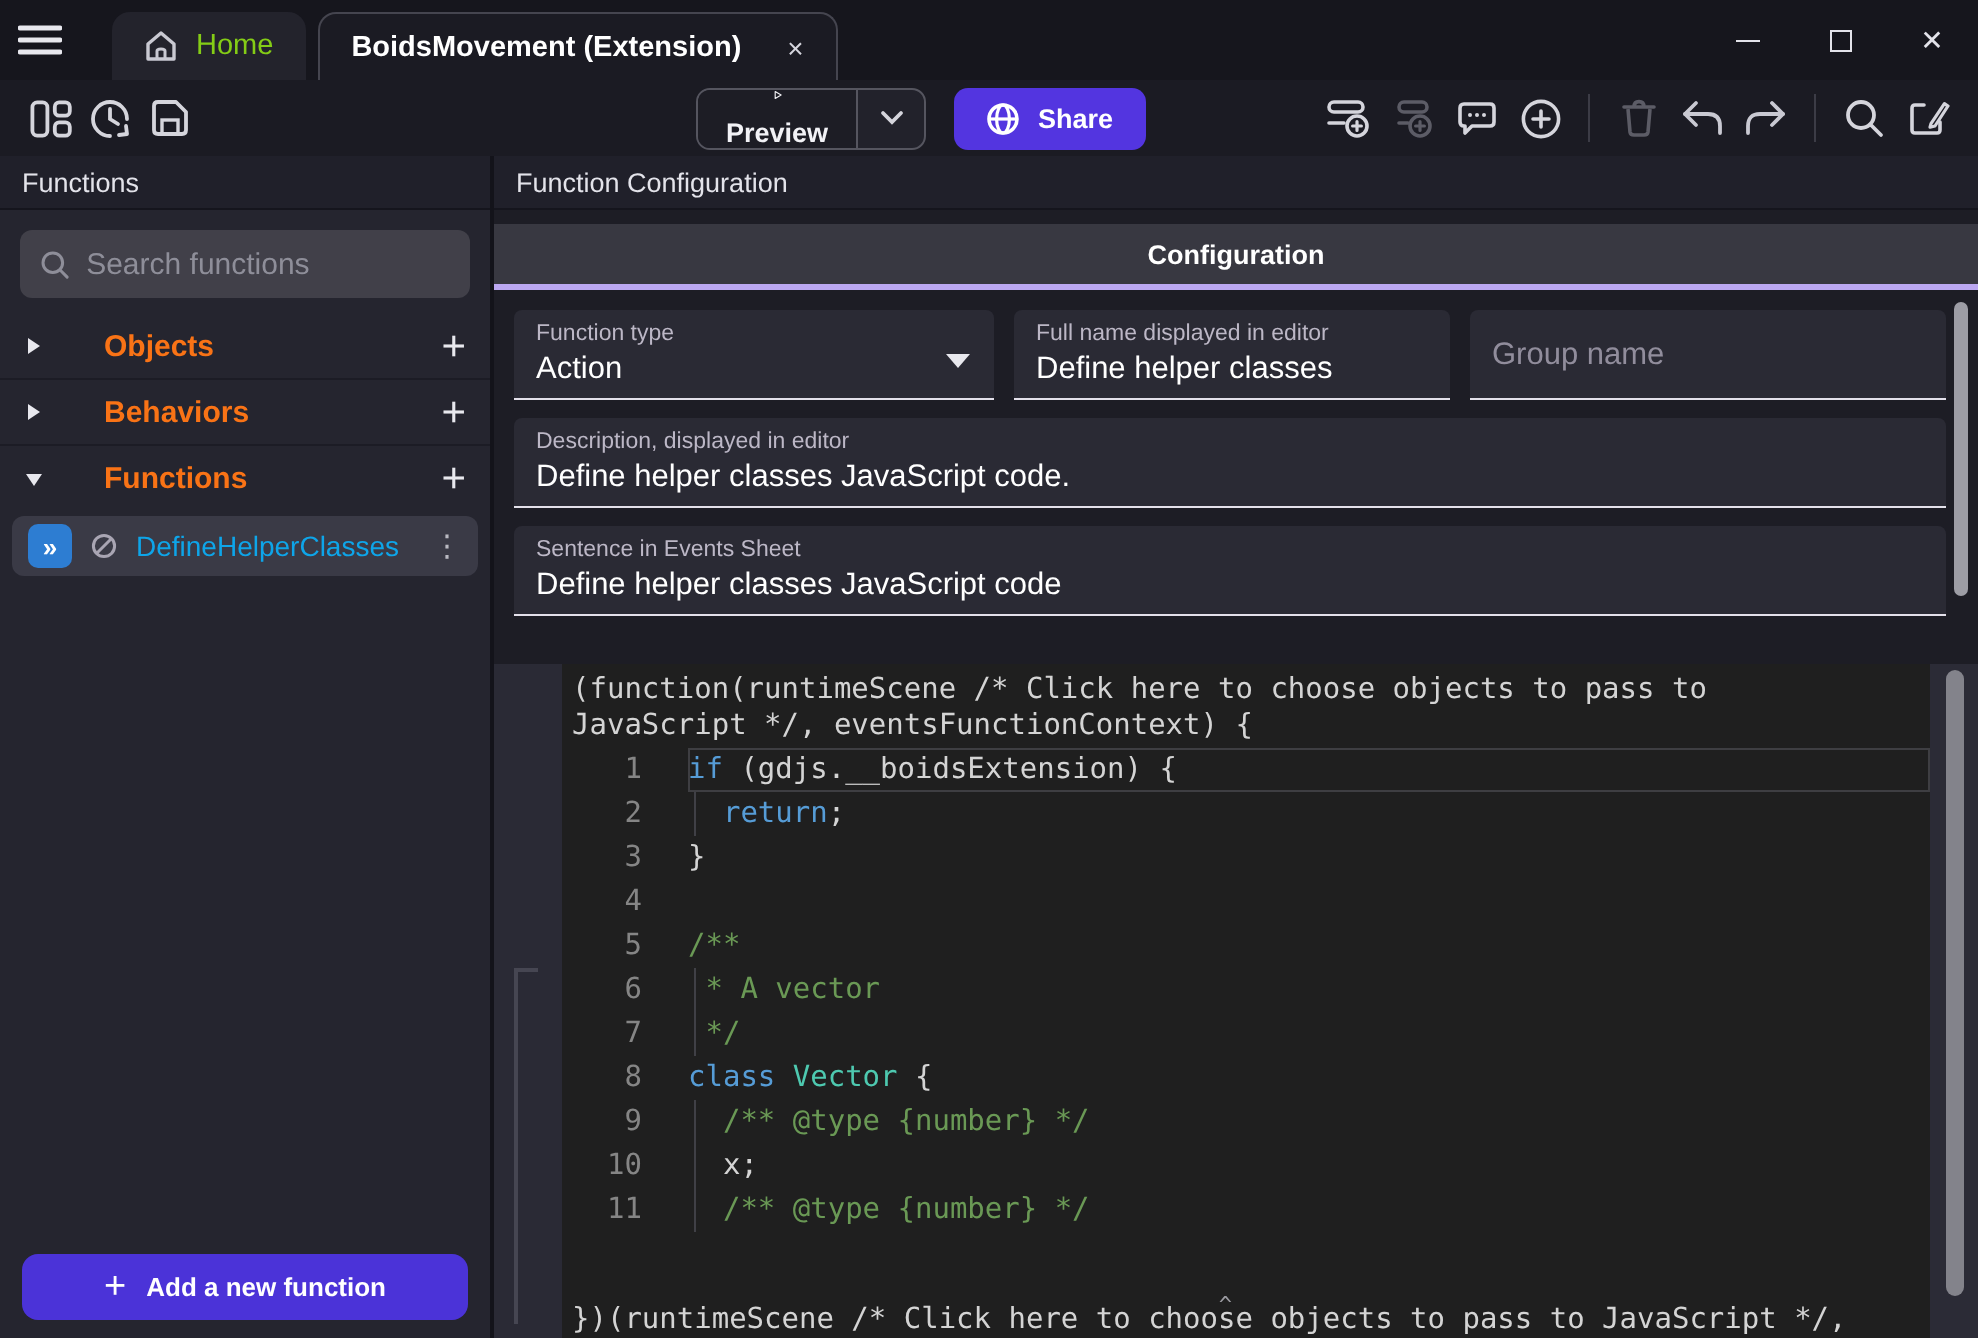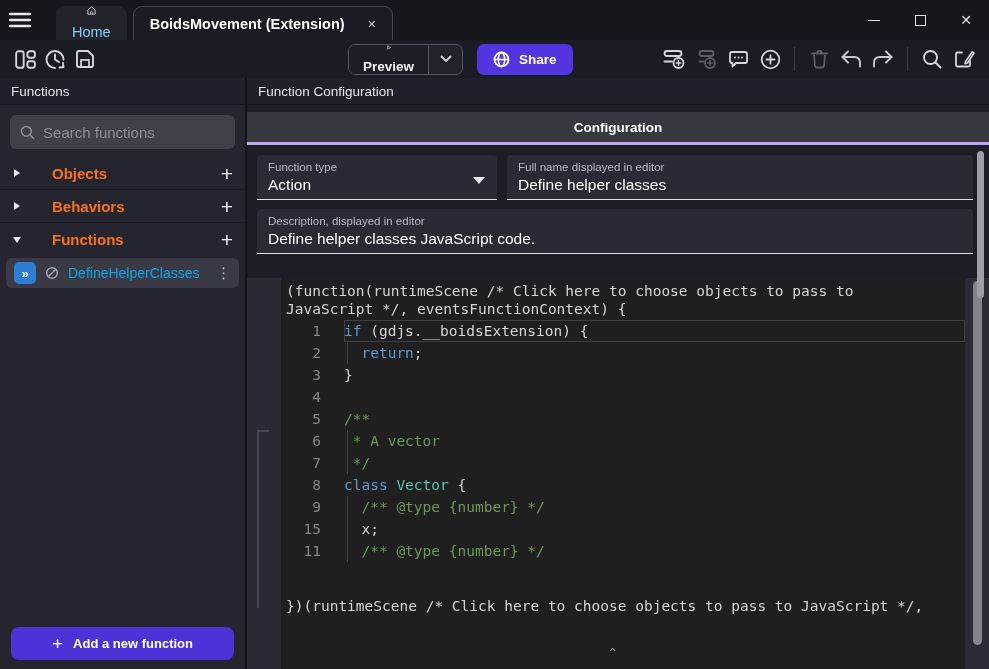--- a/index.html
+++ b/index.html
@@ -8,21 +8,21 @@
     position:relative; width:989px; height:669px; overflow:hidden;
     background:#1c1c24; font-family:"Liberation Sans", sans-serif;
     color:#e8e8ee; -webkit-font-smoothing:antialiased;
   }
   
   .titlebar { height:40px; background:#16161d; display:flex; align-items:flex-end; }
   .hamburger { width:40px; height:40px; display:flex; align-items:center; justify-content:center; cursor:pointer; }
   .hamburger svg { display:block; }
   .tab { height:34px; display:flex; align-items:center; gap:9px; padding:0 16px;
          border-radius:9px 9px 0 0; font-size:14.5px; cursor:pointer; }
-  .tab.home { background:#23232c; color:#7dd3fc; margin-left:16px;flex-direction:column; }
+  .tab.home { background:#23232c; color:#84cc16; margin-left:16px; }
   .tab.active { background:#1b1b23; border:1px solid #45454f; border-bottom:none; color:#ffffff; font-weight:bold; margin-left:6px; }
   .tab .close { margin-left:14px; font-size:14px; color:#d6d6de; font-weight:normal; }
   .win-controls { margin-left:auto; display:flex; align-items:center; height:40px; }
   .win-btn { width:46px; height:40px; display:flex; align-items:center; justify-content:center; color:#e3e3ea; font-size:14px; cursor:pointer; }
   .win-btn .box { width:11px; height:11px; border:1.4px solid #e3e3ea; }
   .win-btn .minus { width:12px; height:0; border-top:1.6px solid #e3e3ea; }
   
   .toolbar { height:38px; background:#1b1b23; display:flex; align-items:center; padding:0 10px; }
   .tool-icon { width:30px; height:30px; display:flex; align-items:center; justify-content:center; cursor:pointer; border-radius:5px; }
   .tool-icon svg { display:block; }
@@ -324,24 +324,31 @@
         <div class="frow">
           <div class="field f-type">
             <div class="flabel">Function type</div>
             <div class="fvalue">Action</div>
             <div class="caret"></div>
           </div>
           <div class="field f-name">
             <div class="flabel">Full name displayed in editor</div>
             <input type="text" value="Define helper classes" style="">
           </div>
+          <div class="field f-group">
+            <input type="text" placeholder="Group name" style="">
+          </div>
         </div>
         <div class="field f-wide">
           <div class="flabel">Description, displayed in editor</div>
           <input type="text" value="Define helper classes JavaScript code." style="">
+        </div>
+        <div class="field f-wide">
+          <div class="flabel">Sentence in Events Sheet</div>
+          <input type="text" value="Define helper classes JavaScript code" style="">
         </div>
       </div>
       <div class="cfg-scrollbar"></div>
 
       <div class="code-section">
         <div class="code-gutter">
           <div class="gutter-guide"></div>
         </div>
         <div class="editor">
           <div class="wrapper-text"><div>(function(runtimeScene /* Click here to choose objects to pass to</div><div>JavaScript */, eventsFunctionContext) {</div></div>
@@ -376,21 +383,21 @@
               </div>
               <div class="line">
                 <span class="lnum">8</span>
                 <span class="lbody"><span class="c-kw">class</span><span class="c-pl"> </span><span class="c-ty">Vector</span><span class="c-pl"> {</span></span>
               </div>
               <div class="line">
                 <span class="lnum">9</span>
                 <span class="lbody guide"><span class="c-cm">  /** @type {number} */</span></span>
               </div>
               <div class="line">
-                <span class="lnum">15</span>
+                <span class="lnum">10</span>
                 <span class="lbody guide"><span class="c-pl">  x;</span></span>
               </div>
               <div class="line">
                 <span class="lnum">11</span>
                 <span class="lbody guide"><span class="c-cm">  /** @type {number} */</span></span>
               </div>
             </div>
           <div class="wrapper-text footer-text">
             <div>})(runtimeScene /* Click here to choose objects to pass to JavaScript */,</div>
             

